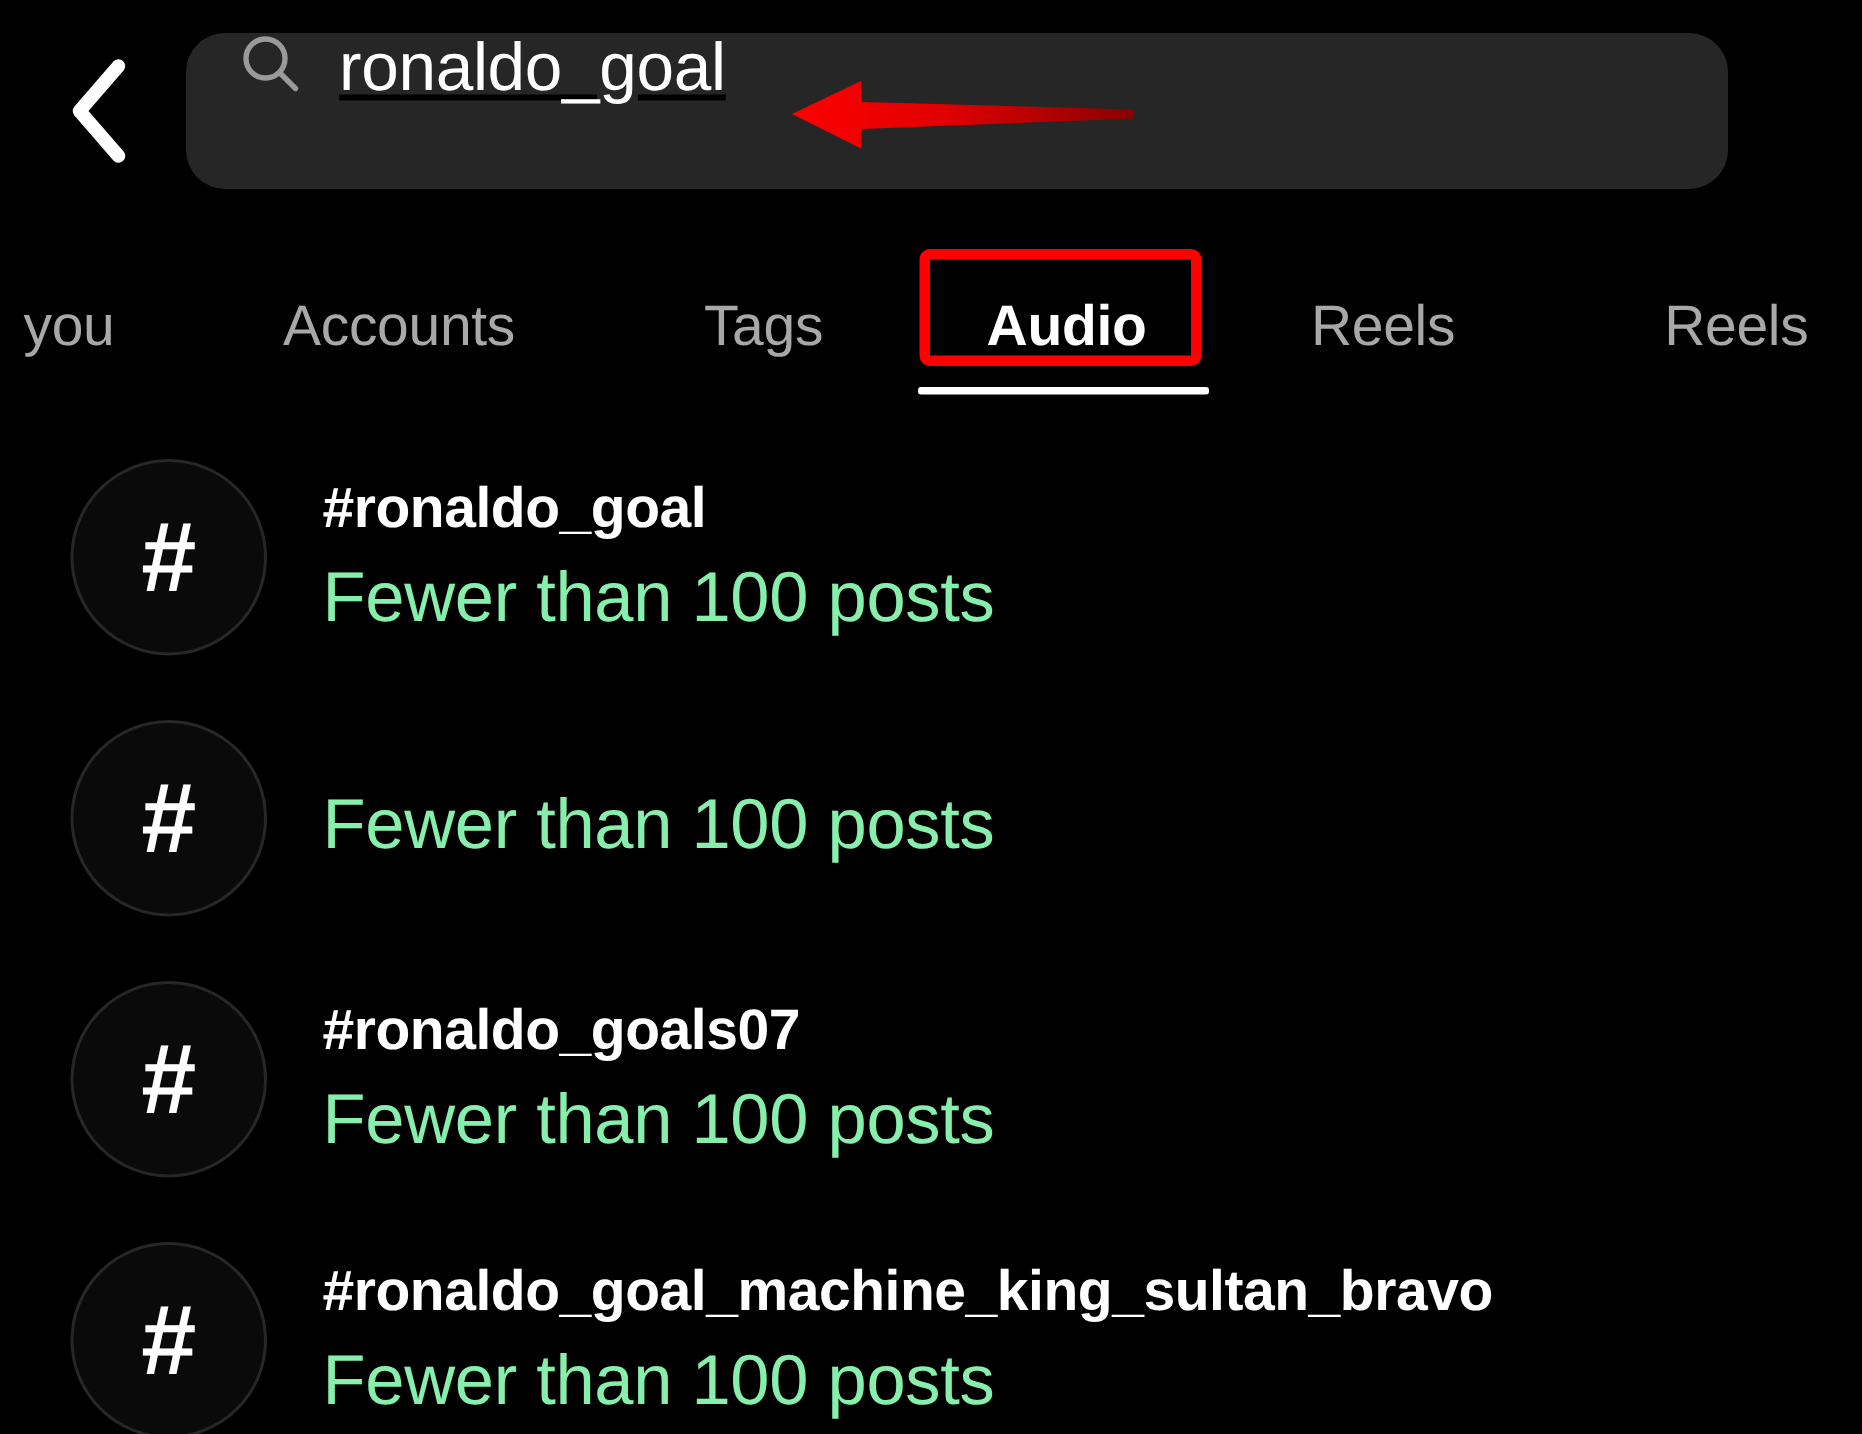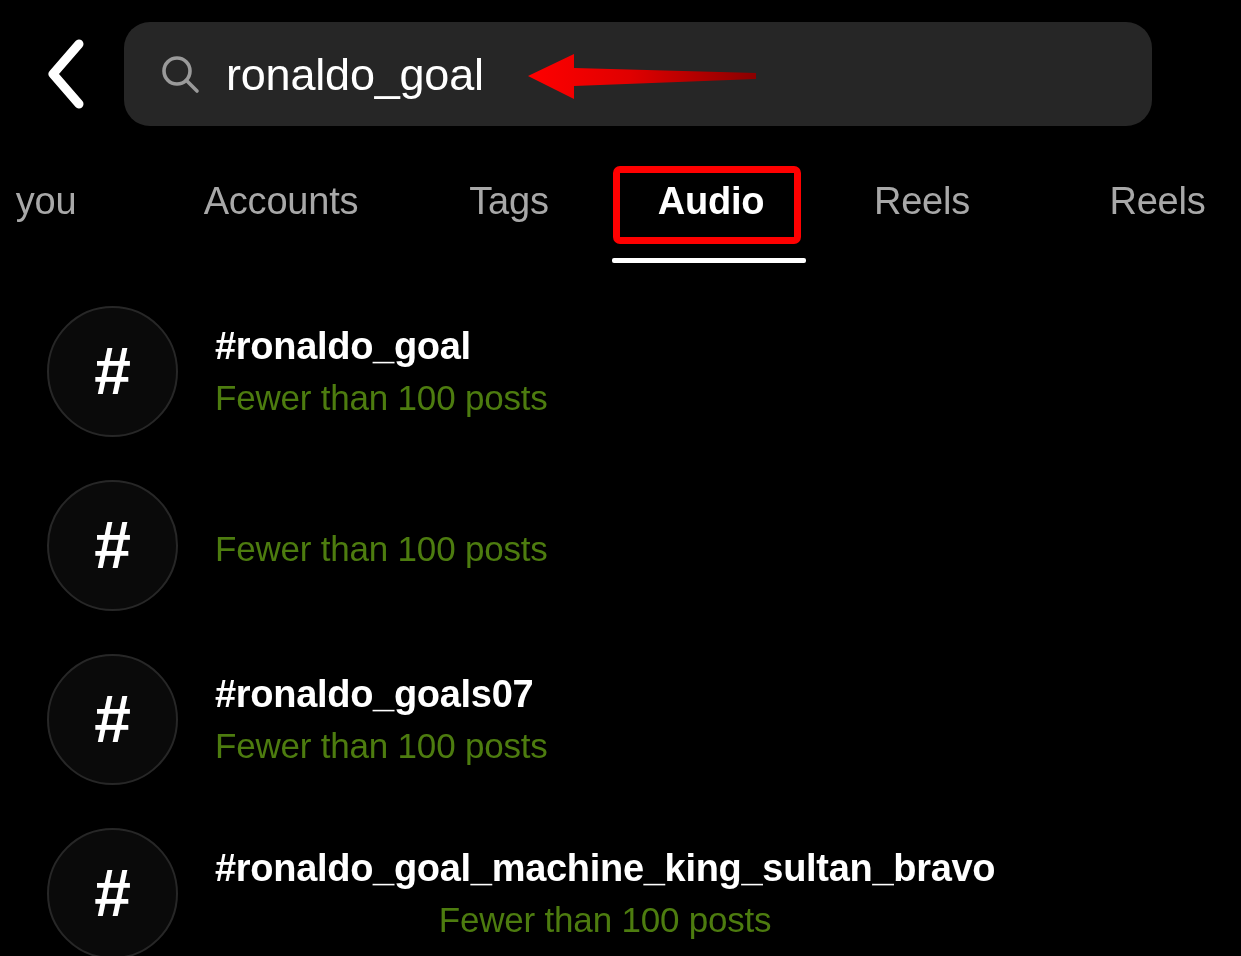--- a/index.html
+++ b/index.html
@@ -43,21 +43,22 @@
   }
   .search-pill {
     position: absolute;
     left: 124px;
     top: 22px;
     width: 1028px;
     height: 104px;
     background: #262626;
     border-radius: 26px;
     display: flex;
-    align-items: center;
+    align-items: flex-start;
+    text-decoration: underline;
   }
   .search-icon {
     margin-left: 36px;
     flex: 0 0 auto;
     display: block;
   }
   .search-value {
     margin-left: 26px;
     color: #ffffff;
     font-size: 45px;
@@ -82,21 +83,21 @@
     left: 0;
     top: 162px;
     width: 1241px;
     height: 104px;
   }
   .tab {
     position: absolute;
     top: 0;
     height: 78px;
     display: flex;
-    align-items: center;
+    align-items: flex-end;
     justify-content: center;
     font-size: 38px;
     color: #a8a8a8;
     letter-spacing: -0.2px;
     white-space: nowrap;
   }
   .tab.active {
     color: #ffffff;
     font-weight: bold;
   }
@@ -156,26 +157,25 @@
   .result-title {
     color: #ffffff;
     font-size: 38px;
     font-weight: bold;
     letter-spacing: -0.3px;
     line-height: 1.18;
     white-space: nowrap;
   }
   .result-sub {
     margin-top: 8px;
-    color: #4d7c0f;
-    font-size: 35px;
+    color: #86efac;
+    font-size: 47px;
     letter-spacing: -0.2px;
     line-height: 1.18;
     white-space: nowrap;
-    text-align: center;
   }
 </style>
 </head>
 <body>
 
 <div id="app">
 
   <div class="topbar">
 
     <div class="back-button">
@@ -203,21 +203,21 @@
       <polygon points="0,24 46,2 46,16 228,21 228,27 46,34 46,47" fill="url(#arrowGrad)"></polygon>
     </svg>
   </div>
 
   <div class="tabs">
 
     <div class="tab" style="left:8px;width:76px;">
       <span>you</span>
     </div>
 
-    <div class="tab" style="left:186px;width:190px;">
+    <div class="tab" style="left:171px;width:190px;">
       <span>Accounts</span>
     </div>
 
     <div class="tab" style="left:451px;width:116px;">
       <span>Tags</span>
     </div>
 
     <div class="tab active" style="left:659px;width:104px;">
       <span>Audio</span>
     </div>

